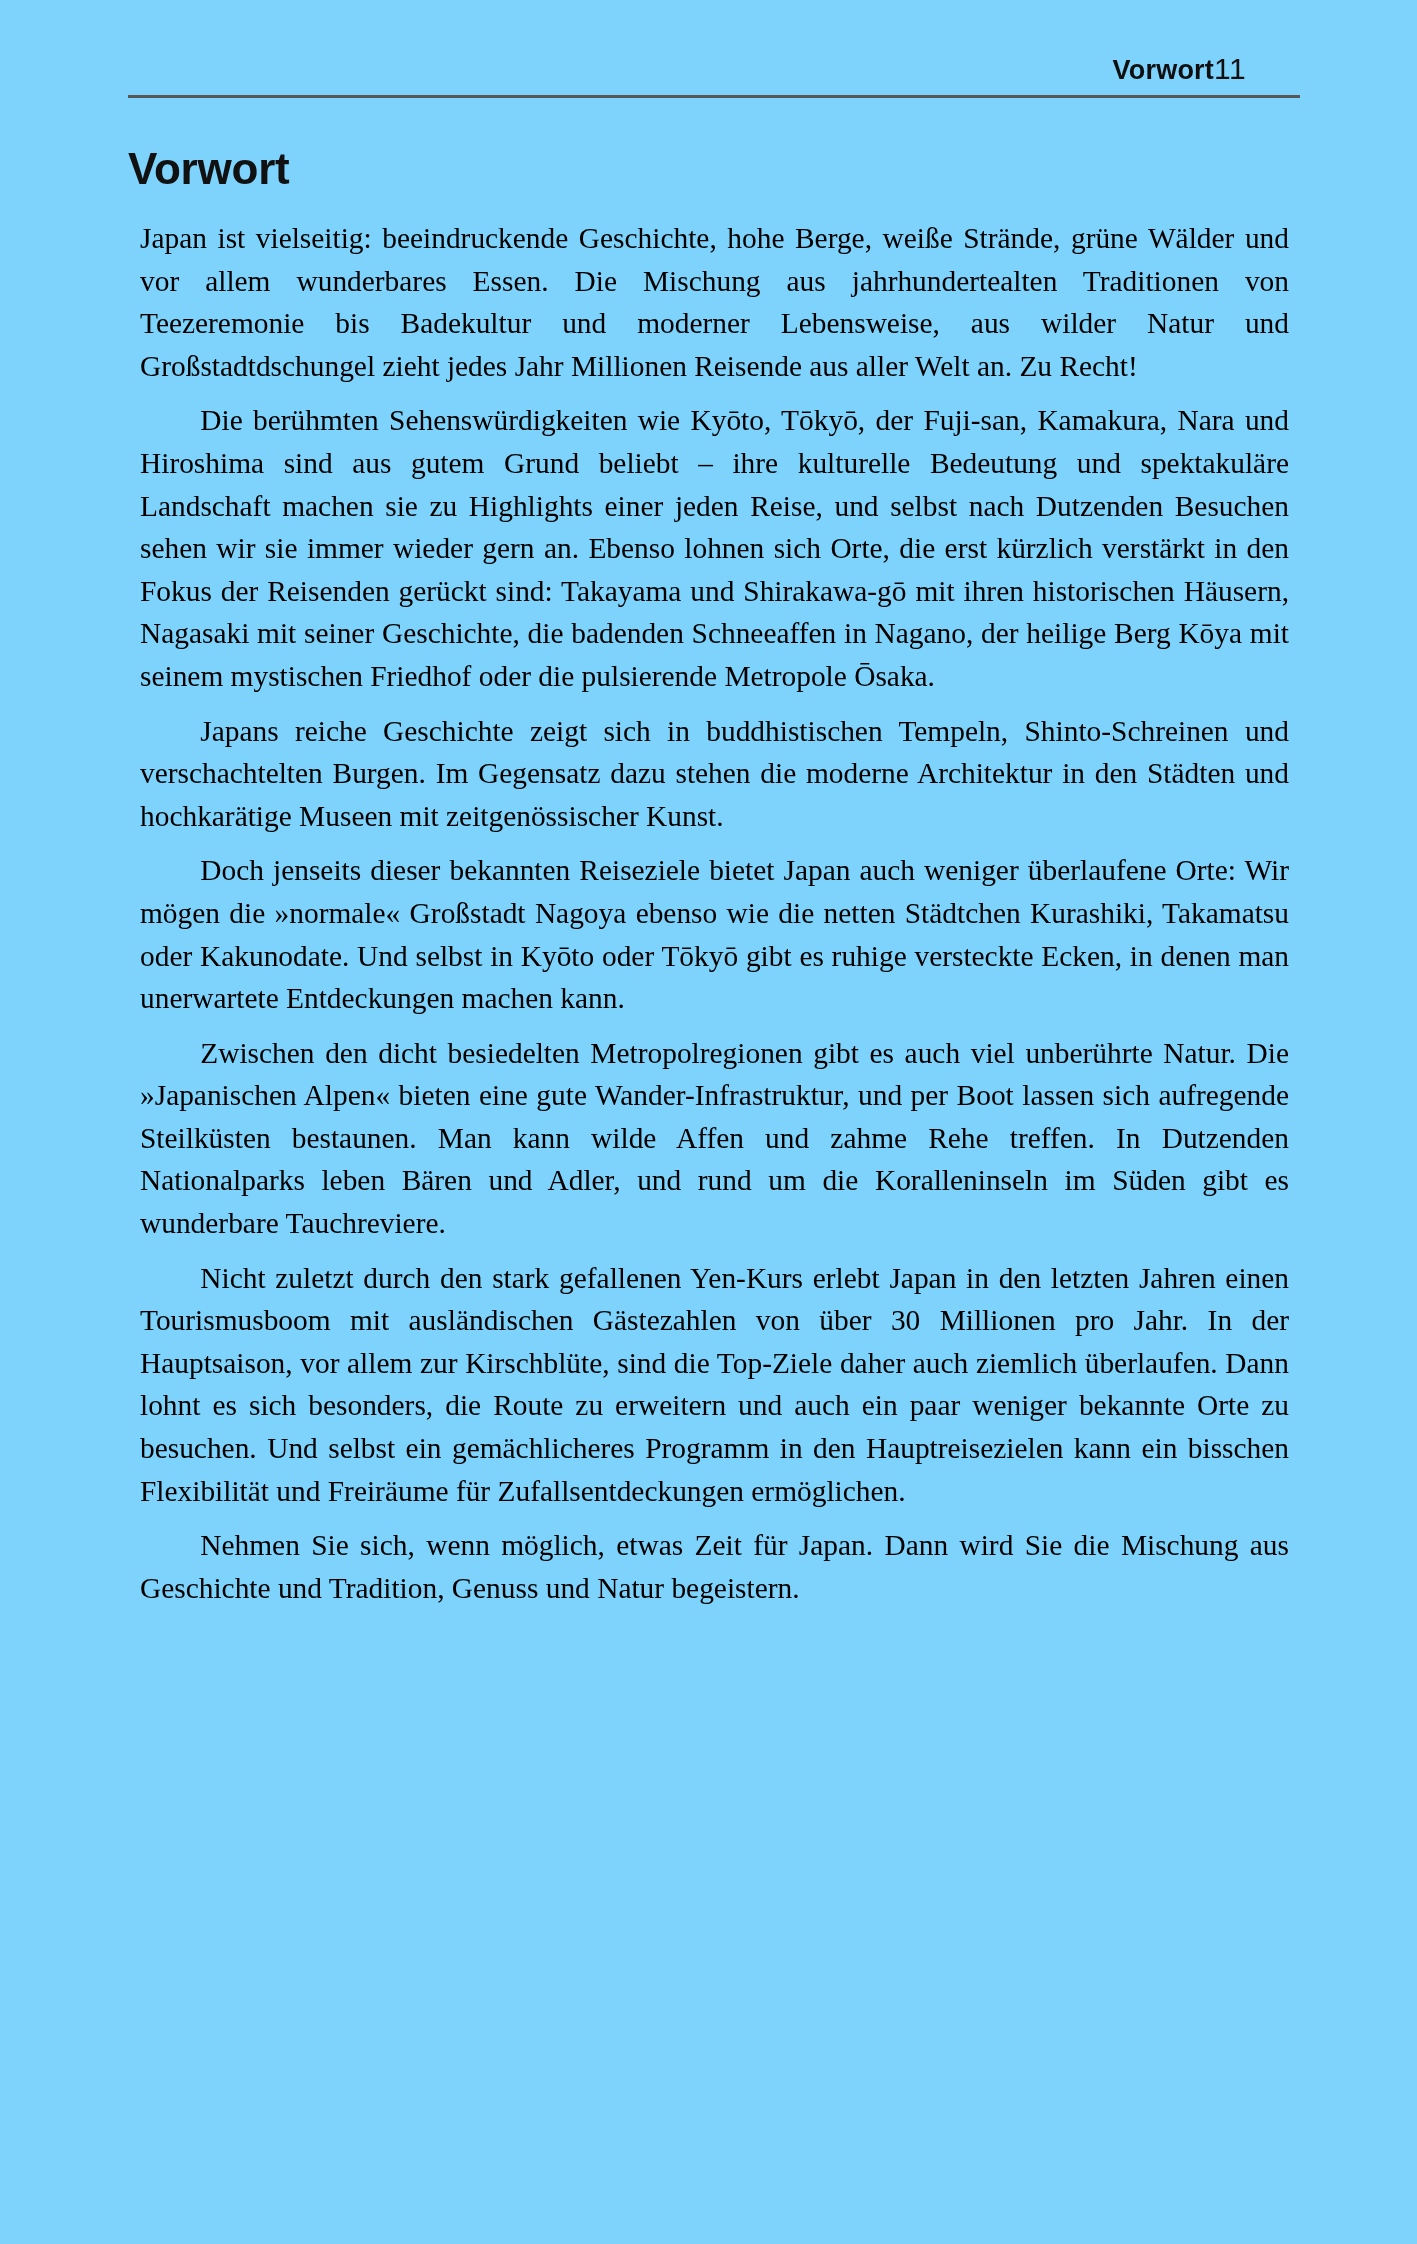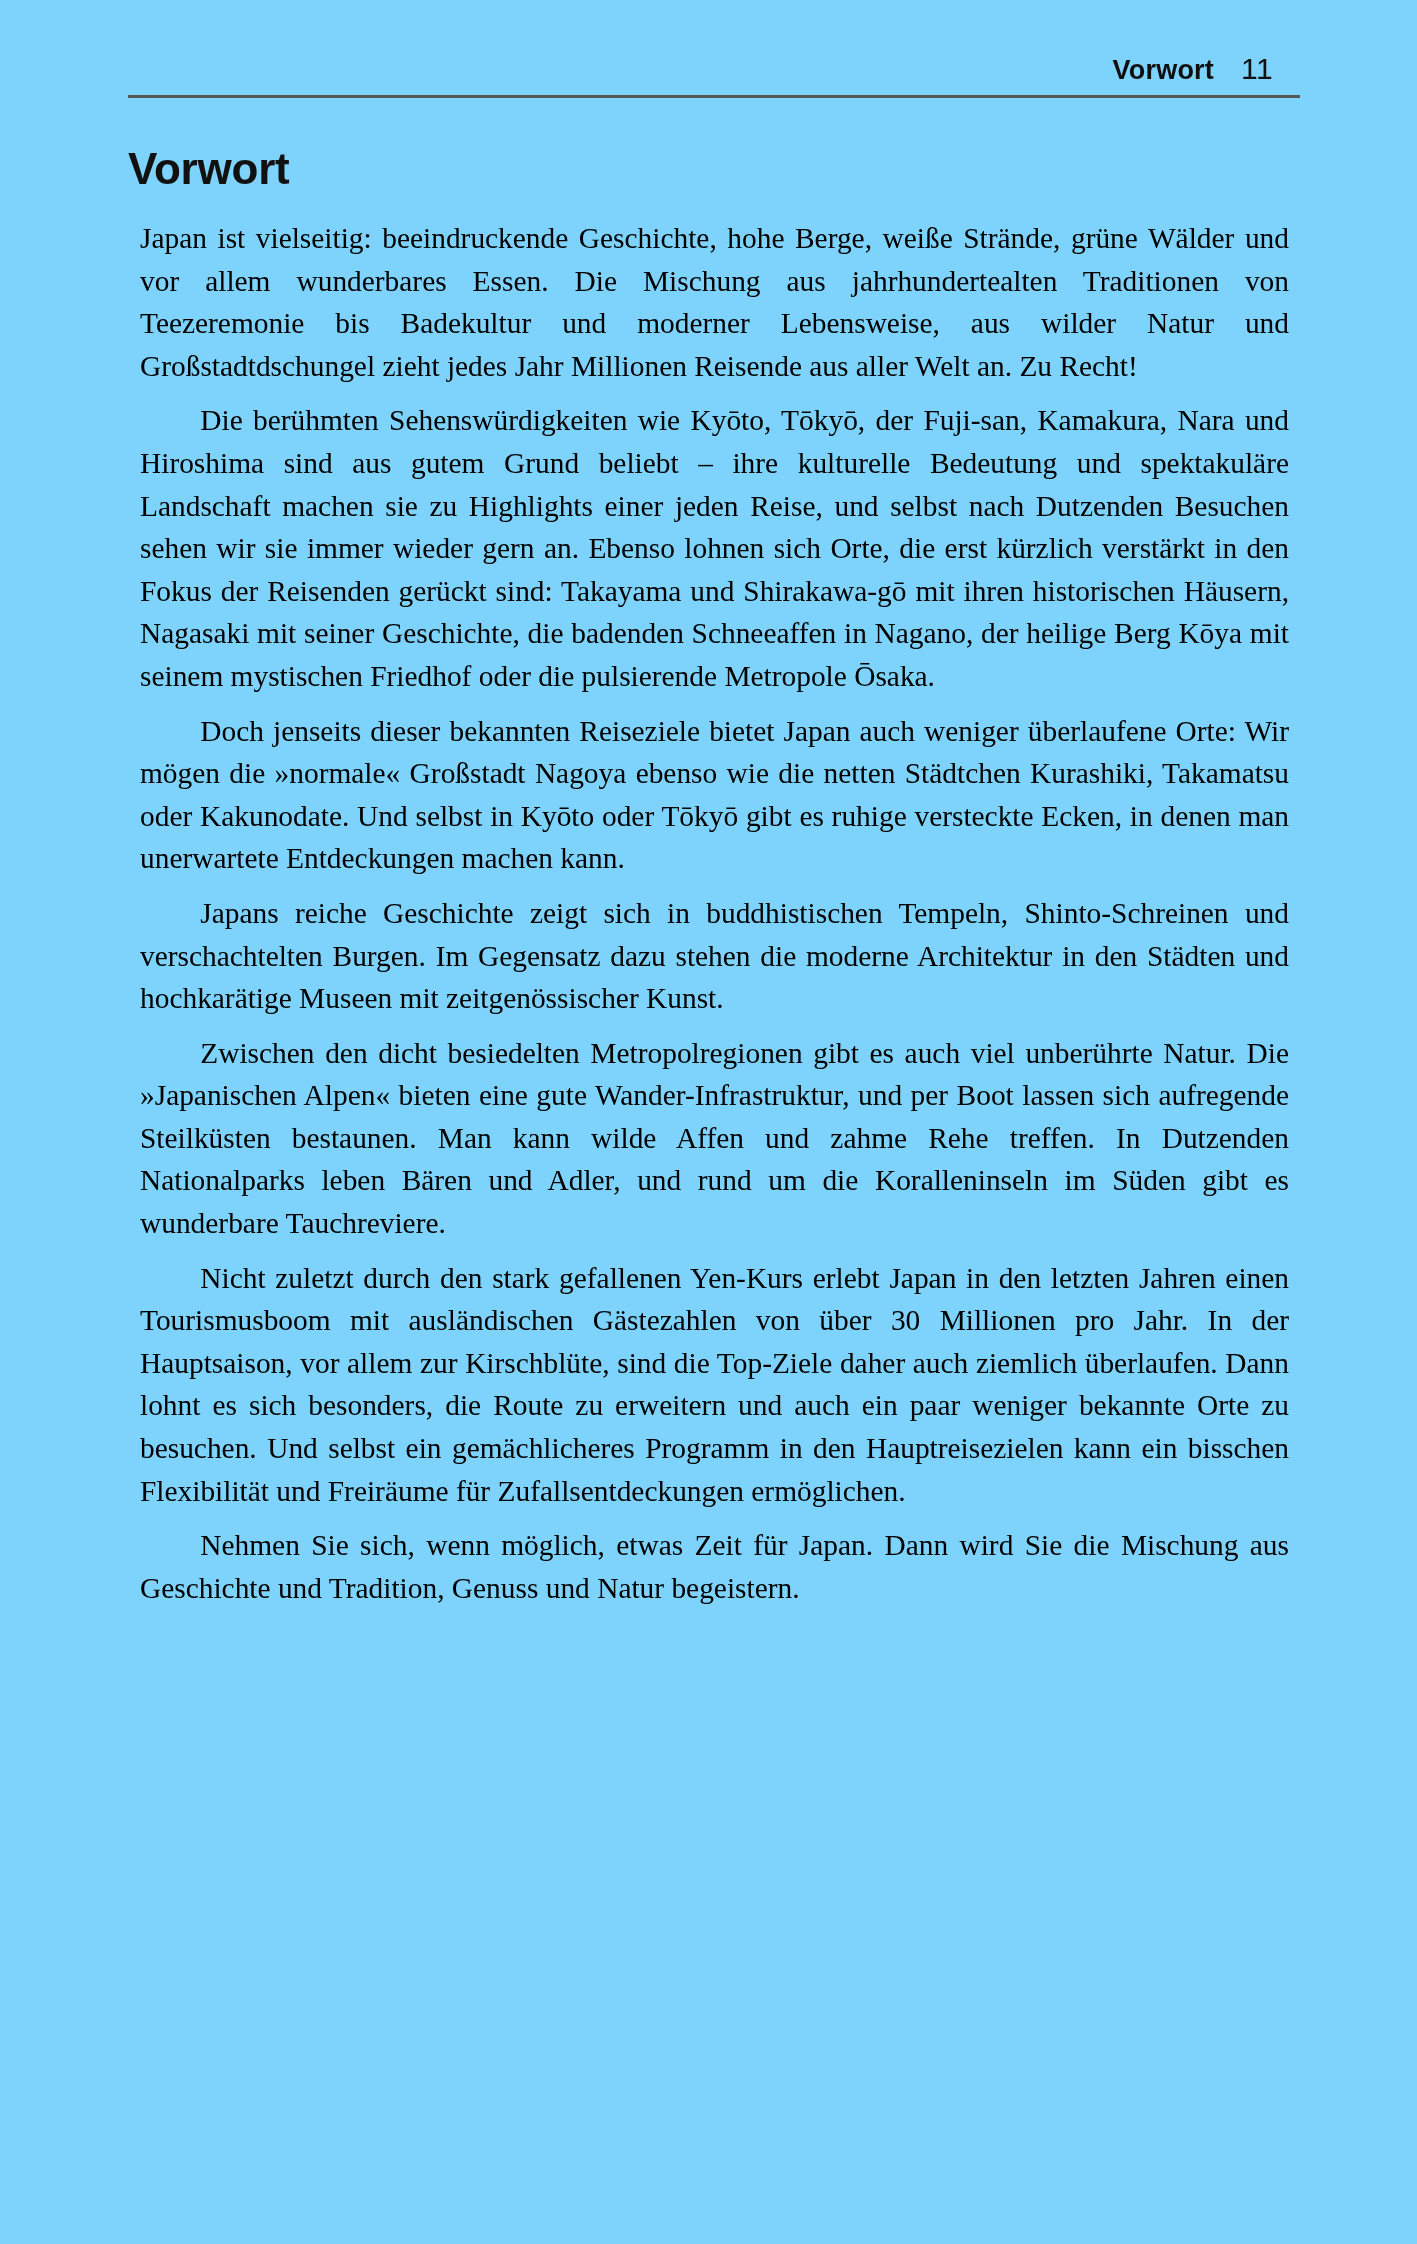--- a/index.html
+++ b/index.html
@@ -38,21 +38,21 @@
     font-weight: 700;
     letter-spacing: 0.2px;
     color: #0f0f0f;
   }
 
   .running-head-pageno {
     font-size: 30px;
     font-weight: 400;
     color: #0f0f0f;
     width: 86px;
-    text-align: center;
+    text-align: left;
     letter-spacing: 0.5px;
   }
 
   .head-rule {
     position: absolute;
     left: 128px;
     top: 95px;
     width: 1172px;
     height: 3px;
     background: #575757;
@@ -104,20 +104,20 @@
     <span class="running-head-pageno">11</span>
   </div>
 
   <div class="head-rule"></div>
 
   <h1 class="chapter-title">Vorwort</h1>
 
   <div class="body-text">
     <p>Japan ist vielseitig: beeindruckende Geschichte, hohe Berge, weiße Strände, grüne Wälder und vor allem wunderbares Essen. Die Mischung aus jahrhundertealten Traditionen von Teezeremonie bis Badekultur und moderner Lebensweise, aus wilder Natur und Großstadtdschungel zieht jedes Jahr Millionen Reisende aus aller Welt an. Zu Recht!</p>
     <p>Die berühmten Sehenswürdigkeiten wie Kyōto, Tōkyō, der Fuji-san, Kamakura, Nara und Hiroshima sind aus gutem Grund beliebt – ihre kulturelle Bedeutung und spektakuläre Landschaft machen sie zu Highlights einer jeden Reise, und selbst nach Dutzenden Besuchen sehen wir sie immer wieder gern an. Ebenso lohnen sich Orte, die erst kürzlich verstärkt in den Fokus der Reisenden gerückt sind: Takayama und Shirakawa-gō mit ihren historischen Häusern, Nagasaki mit seiner Geschichte, die badenden Schneeaffen in Nagano, der heilige Berg Kōya mit seinem mystischen Friedhof oder die pulsierende Metropole Ōsaka.</p>
+    <p>Japans reiche Geschichte zeigt sich in buddhistischen Tempeln, Shinto-Schreinen und verschachtelten Burgen. Im Gegensatz dazu stehen die moderne Architektur in den Städten und hochkarätige Museen mit zeitgenössischer Kunst.</p>
     <p>Doch jenseits dieser bekannten Reiseziele bietet Japan auch weniger überlaufene Orte: Wir mögen die »normale« Großstadt Nagoya ebenso wie die netten Städtchen Kurashiki, Takamatsu oder Kakunodate. Und selbst in Kyōto oder Tōkyō gibt es ruhige versteckte Ecken, in denen man unerwartete Entdeckungen machen kann.</p>
-    <p>Japans reiche Geschichte zeigt sich in buddhistischen Tempeln, Shinto-Schreinen und verschachtelten Burgen. Im Gegensatz dazu stehen die moderne Architektur in den Städten und hochkarätige Museen mit zeitgenössischer Kunst.</p>
     <p>Zwischen den dicht besiedelten Metropolregionen gibt es auch viel unberührte Natur. Die »Japanischen Alpen« bieten eine gute Wander-Infrastruktur, und per Boot lassen sich aufregende Steilküsten bestaunen. Man kann wilde Affen und zahme Rehe treffen. In Dutzenden Nationalparks leben Bären und Adler, und rund um die Koralleninseln im Süden gibt es wunderbare Tauchreviere.</p>
     <p>Nicht zuletzt durch den stark gefallenen Yen-Kurs erlebt Japan in den letzten Jahren einen Tourismusboom mit ausländischen Gästezahlen von über 30 Millionen pro Jahr. In der Hauptsaison, vor allem zur Kirschblüte, sind die Top-Ziele daher auch ziemlich überlaufen. Dann lohnt es sich besonders, die Route zu erweitern und auch ein paar weniger bekannte Orte zu besuchen. Und selbst ein gemächlicheres Programm in den Hauptreisezielen kann ein bisschen Flexibilität und Freiräume für Zufallsentdeckungen ermöglichen.</p>
     <p>Nehmen Sie sich, wenn möglich, etwas Zeit für Japan. Dann wird Sie die Mischung aus Geschichte und Tradition, Genuss und Natur begeistern.</p>
   </div>
 
 </div>
 
 </body></html>

